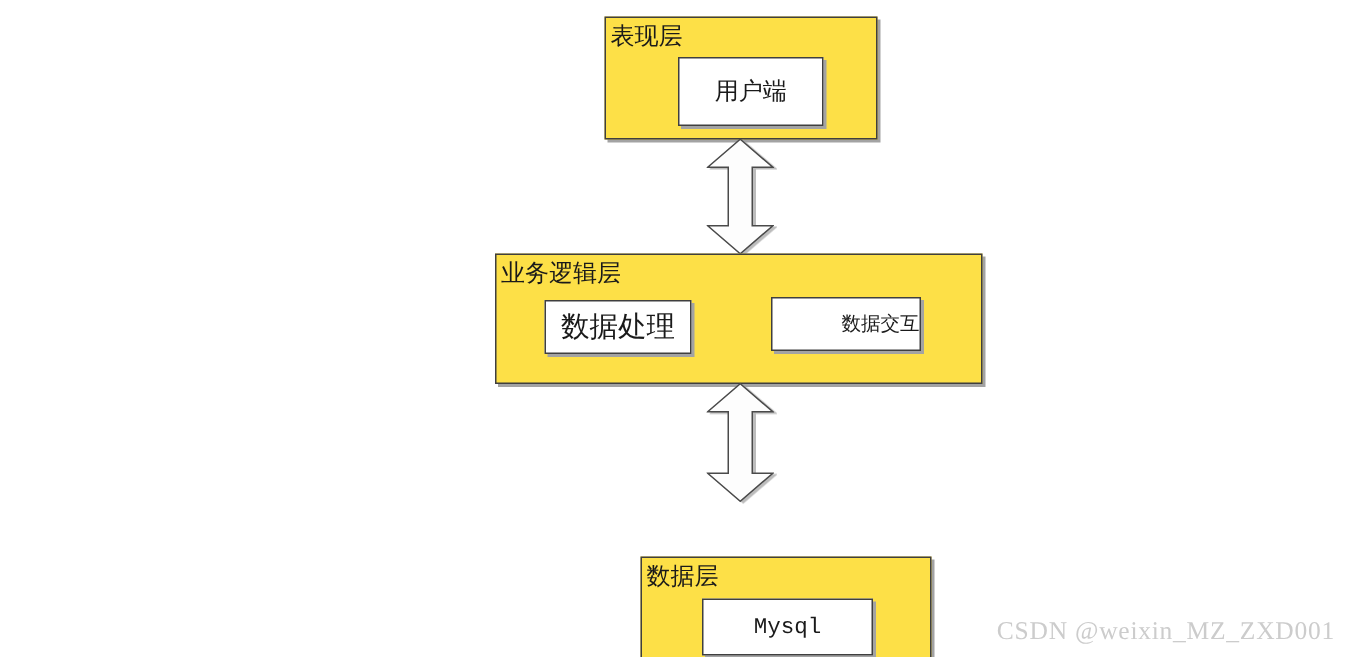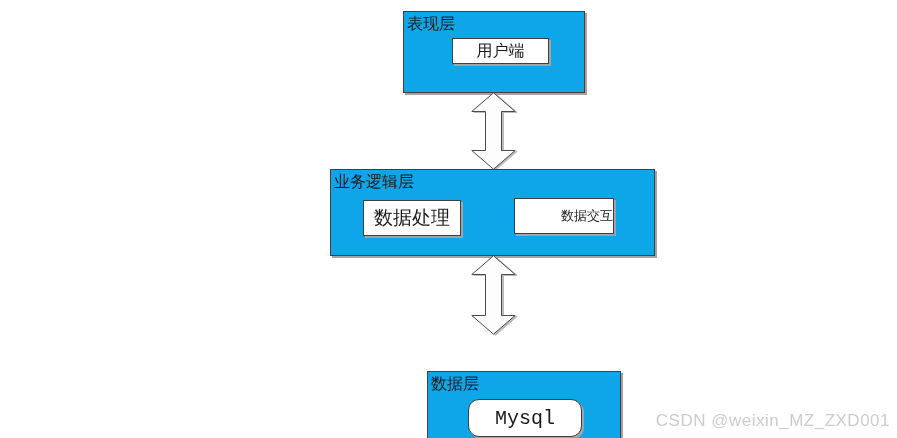--- a/index.html
+++ b/index.html
@@ -8,21 +8,21 @@
     position: relative;
     width: 897px;
     height: 438px;
     background: #ffffff;
     overflow: hidden;
     font-family: "DejaVu Serif", "Liberation Serif", serif;
     color: #1a1a1a;
   }
   .layer-box {
     position: absolute;
-    background: #0ea5e9;
+    background: #fde047;
     border: 1px solid #3f3f3f;
     box-shadow: 2px 2px 0 #a3a3a3;
   }
   .layer-box--presentation { left: 403px; top: 11px;  width: 182px; height: 82px; }
   .layer-box--business     { left: 330px; top: 169px; width: 325px; height: 87px; padding-left: 45px; }
   .layer-box--data         { left: 427px; top: 335px; width: 194px; height: 90px; margin-top: 36px; }
   .layer-label {
     position: absolute;
     left: 3px; top: 2px;
     font-size: 16px;
@@ -32,40 +32,39 @@
   .inner-box {
     position: absolute;
     background: #ffffff;
     border: 1px solid #3f3f3f;
     box-shadow: 2px 2px 0 #a3a3a3;
     display: flex;
     align-items: center;
     justify-content: center;
     text-align: center;
   }
-  .inner-box--client { left: 48px;  top: 26px; width: 97px;  height: 26px; font-size: 16px; }
+  .inner-box--client { left: 48px;  top: 26px; width: 97px;  height: 46px; font-size: 16px; }
   .inner-box--dp     { left: 32px;  top: 30px; width: 98px;  height: 36px; font-size: 19px; }
   .inner-box--di     { left: 183px; top: 28px; width: 100px; height: 36px; font-size: 13px; justify-content: flex-end; }
   .inner-box--mysql  {
     left: 40px; top: 27px; width: 114px; height: 38px;
     font-family: "Liberation Mono", "DejaVu Sans Mono", monospace;
-    font-size: 20px;
-    border-radius: 11px;
+    font-size: 15px;
   }
   .connector {
     position: absolute;
     filter: drop-shadow(2px 1px 0 rgba(165,165,165,0.75));
   }
   .connector--one { left: 471px; top: 92px; }
   .connector--two { left: 471px; top: 255px; }
   .watermark {
     position: absolute;
     right: 7px;
     bottom: 7px;
-    font-family: Liberation Sans, sans-serif;
+    font-family: Liberation Serif, serif;
     font-size: 17px;
     color: #cccccc;
     letter-spacing: 0.5px;
     white-space: nowrap;
   }
 </style>
 </head>
 <body>
 
 <div class="canvas">

